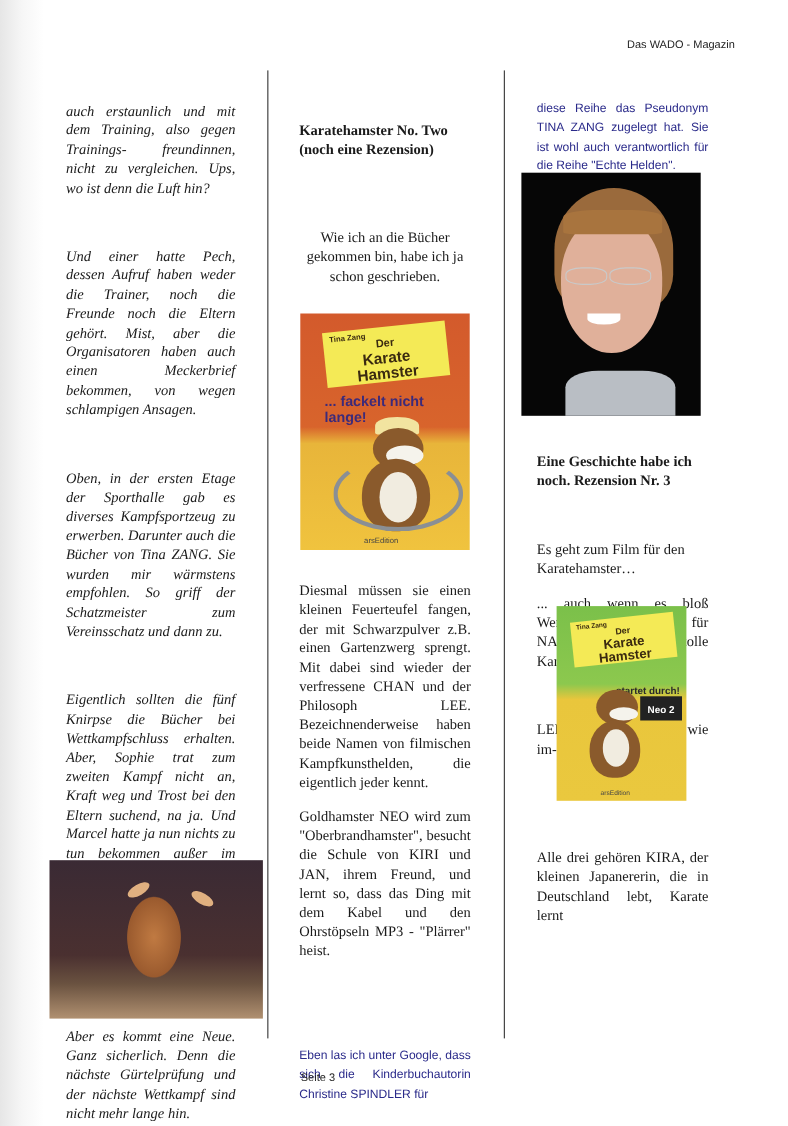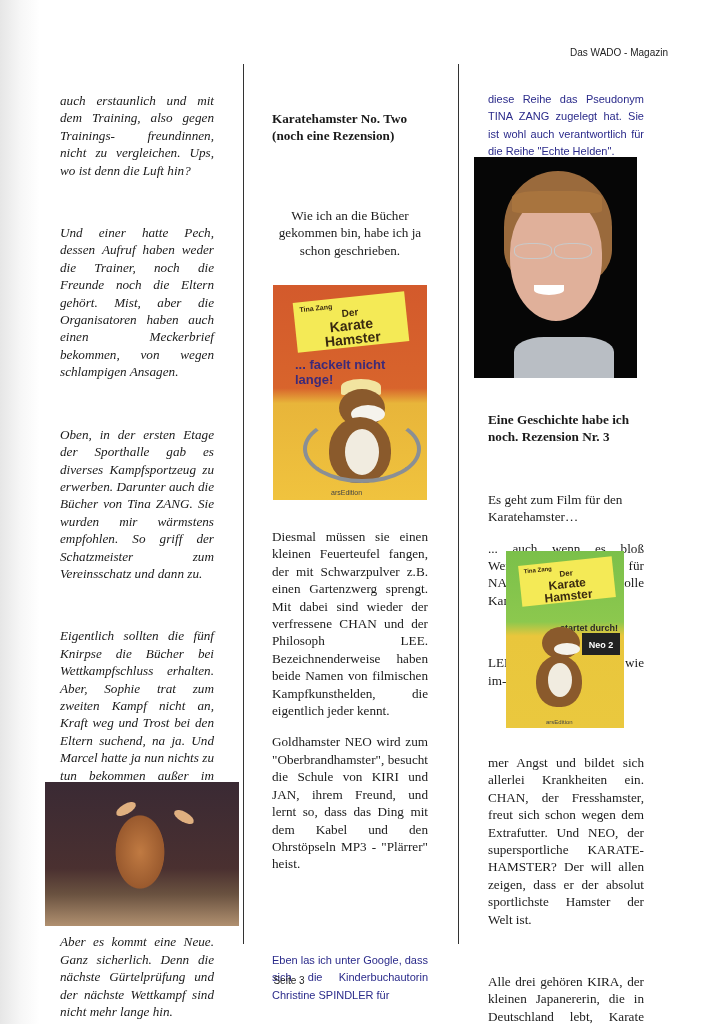--- a/index.html
+++ b/index.html
@@ -7,21 +7,21 @@
     width:716px; height:1024px; position:relative; overflow:hidden;
     background:#ffffff;
     font-family:"Liberation Serif", serif;
     color:#1a1a1a;
   }
   .left-shade {
     position:absolute; left:0; top:0; width:40px; height:1024px;
     background:linear-gradient(to right, #e6e6e6 0%, #f6f6f6 50%, #ffffff 100%);
   }
   .header {
-    position:absolute; top:47px; right:48px;
+    position:absolute; top:36px; right:48px;
     font-family:"Liberation Sans", sans-serif; font-size:10px; color:#222;
   }
   .col {
     position:absolute; top:78px;
     font-size:13.2px; line-height:17.4px;
   }
   .col p { margin:14px; text-align:justify; }
   .col .gap { height:17px; }
   .col1 { left:46px; width:182px; font-style:italic; }
   .col2 { left:258px; width:184px; }
@@ -160,18 +160,17 @@
   <div class="sub" style="left:44px;top:72px;font-size:9px;color:#2a2a2a">... startet durch!</div>
   <div class="hamster-head" style="left:36px;top:76px;width:38px;height:32px"></div>
   <div class="muzzle" style="left:48px;top:92px;width:26px;height:12px"></div>
   <div class="hamster-body" style="left:30px;top:104px;width:46px;height:52px"></div>
   <div class="hamster-belly" style="left:42px;top:112px;width:24px;height:34px"></div>
   <div class="clapper" style="left:76px;top:82px;width:38px;height:22px;line-height:24px">Neo 2</div>
   <div style="position:absolute;left:40px;bottom:3px;font-size:6px;color:#444;font-family:'Liberation Sans',sans-serif">arsEdition</div>
 </div>
 
 <div class="col col3" style="top:740px">
-  <p>mer Angst und bildet sich allerlei Krankheiten ein. CHAN, der Fresshamster, freut sich schon wegen dem Extrafutter. Und NEO, der supersportliche KARATE-HAMSTER? Der will allen zeigen, dass er der absolut sportlichste Hamster der Welt ist.</p>
   <div class="gap"></div>
   <p>Alle drei gehören KIRA, der kleinen Japanererin, die in Deutschland lebt, Karate lernt</p>
 </div>
 
 <div class="footer">Seite 3</div>
 
 </body></html>

